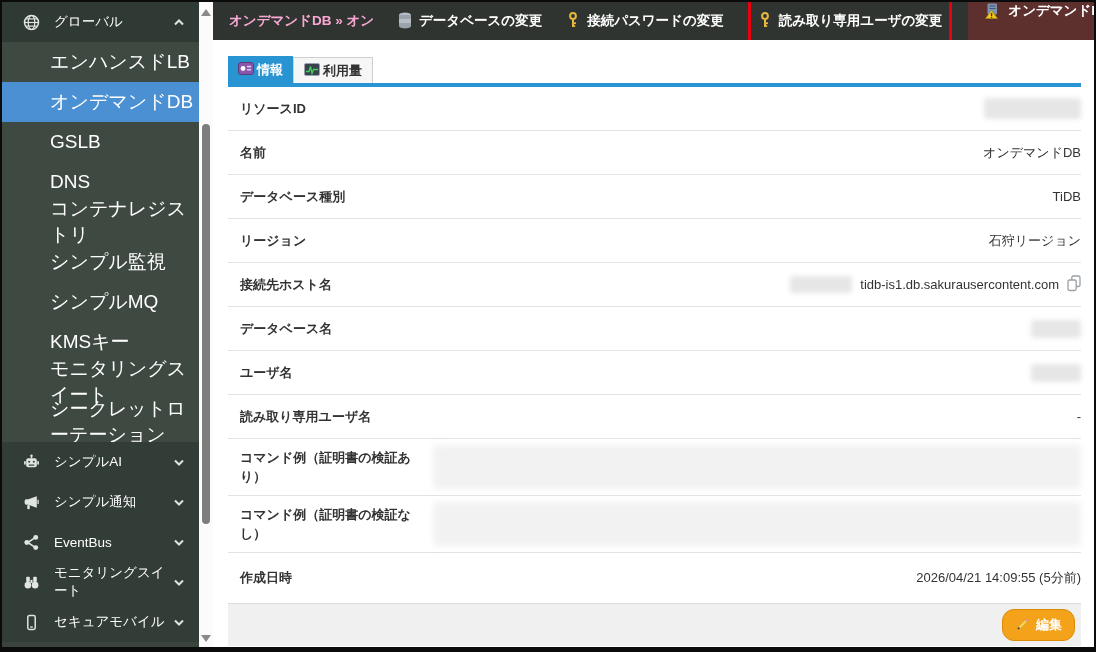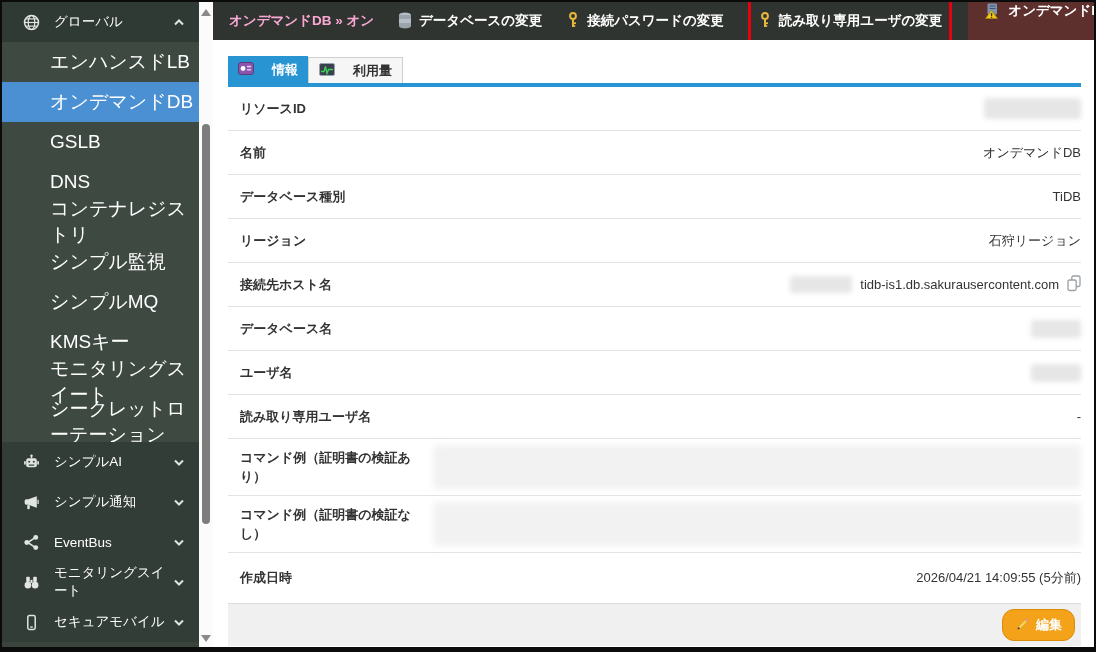--- a/index.html
+++ b/index.html
@@ -29,21 +29,21 @@
   .main { flex:1; min-width:0; display:flex; flex-direction:column; }
   .toolbar { height:38px; flex-shrink:0; background:#303430; display:flex; align-items:center; color:#fff; font-size:13.5px; font-weight:bold; }
   .crumb { color:#f9a8d4; margin:0 24px 0 16px; white-space:nowrap; }
   .t-action { display:flex; align-items:flex-start; gap:7px; margin-right:24px; cursor:pointer; white-space:nowrap; }
   .t-action .t-icon { display:inline-flex; }
   .t-action.highlighted { border:3px solid #e8000d; padding:20px 7px; margin-right:16px; }
   .t-action.danger { margin-left:auto; margin-right:0; background:#5d2f2d; height:38px; padding:0 17px; }
 
   .content { flex:1; background:#fff; padding:16px 13px 0 15px; display:flex; flex-direction:column; }
   .tabs { display:flex; align-items:flex-end; }
-  .tab { display:flex; align-items:center; gap:18px; padding:0 10px; height:27px; font-size:13px; font-weight:bold; cursor:pointer; color:#333;justify-content:space-between; }
+  .tab { display:flex; align-items:center; gap:3px; padding:0 10px; height:27px; font-size:13px; font-weight:bold; cursor:pointer; color:#333;justify-content:space-between; }
   .tab.active { background:#2994d2; color:#fff; }
   .tab.inactive { background:#f6f6f6; border:1px solid #cfcfcf; border-bottom:none; height:26px; }
   .tab-underline { height:4px; background:#2994d2; }
 
   .d-row { display:flex; align-items:center; border-bottom:1px solid #e3e3e3; min-height:44px; padding-left:12px; font-size:13px; color:#333;justify-content:space-between; }
   .d-row.tall { min-height:57px; }
   .d-row.last { min-height:50px; border-bottom:none; }
   .d-label { width:183px; flex-shrink:0; font-weight:bold; line-height:1.5; }
   .d-value { display:flex; align-items:center; gap:8px; }
   .blur-sm { background:#e6e6e6; filter:blur(2.5px); border-radius:3px; }

